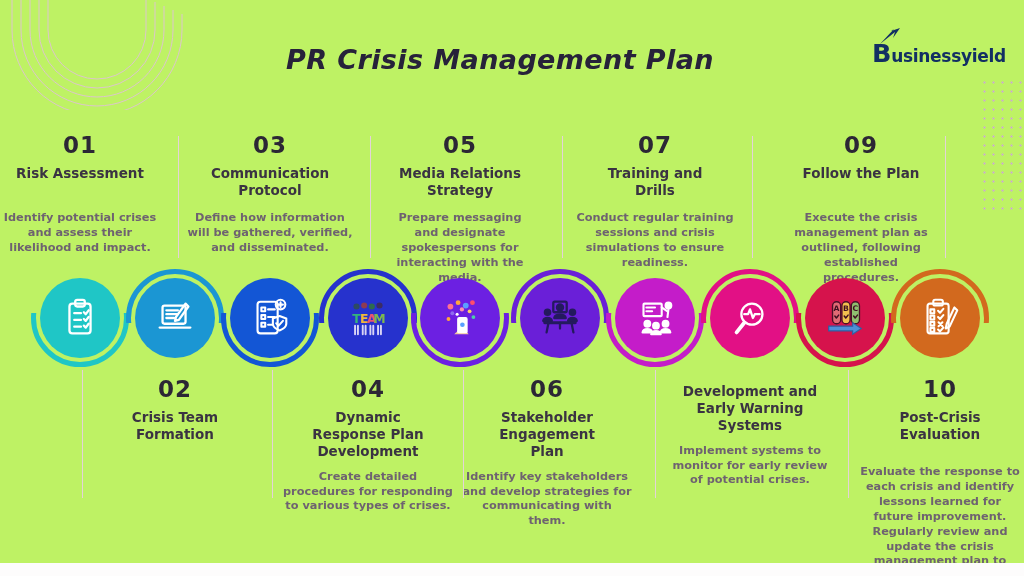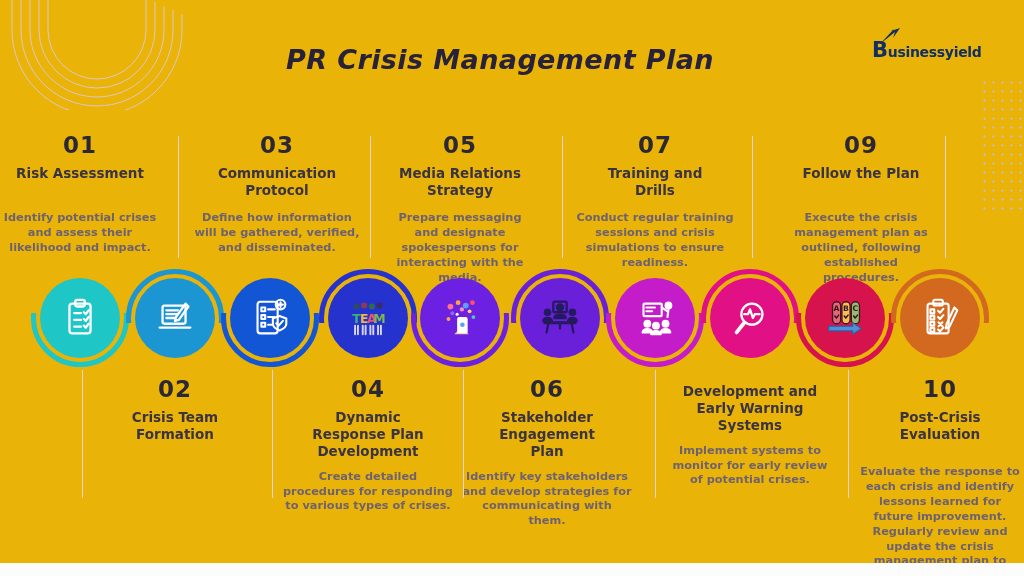--- a/index.html
+++ b/index.html
@@ -11,21 +11,21 @@
   .corner-arcs { position:absolute; left:0; top:0; }
   .dot-grid { position:absolute; right:-8px; top:78px; width:52px; height:132px;
     background-image:radial-gradient(#c9b7bd 1.1px, transparent 1.3px);
     background-size:9px 9px; opacity:.9; }
   .bottom-band { position:absolute; left:0; bottom:0; width:100%; height:13px; background:#fdfcfc; }
 
   
   .page-title { position:absolute; top:44px; left:0; width:1000px; text-align:center;
     font-size:27px; font-weight:bold; font-style:italic; color:#27223a; letter-spacing:.4px; }
   .logo { position:absolute; top:30px; right:22px; width:130px; height:34px; }
-  .logo-text { display:block; font-size:14px; font-weight:bold; color:#122f63; letter-spacing:-.3px; margin-top:8px; }
+  .logo-text { display:block; font-size:17px; font-weight:bold; color:#122f63; letter-spacing:-.3px; margin-top:8px; }
   .logo-text::first-letter { font-size:1.5em; }
   .logo-arrow { position:absolute; left:6px; top:-4px; }
 
   
   .step-col { position:absolute; width:170px; text-align:center; }
   .step-col.top { top:132px; }
   .step-col.bottom { top:376px; }
   .step-number { font-size:23px; font-weight:bold; color:#2c2735; letter-spacing:1px; }
   .step-title { font-size:13.5px; font-weight:bold; color:#3a3342; line-height:1.25; margin:7px auto 0; }
   .step-col.top .step-title { min-height:36px; }
@@ -41,21 +41,21 @@
   .step-group { position:absolute; top:268px; width:100px; height:100px; z-index:2; }
   .ring { position:absolute; inset:1px; border:5px solid #999; border-radius:50%; }
   .ring.half-top { clip-path:inset(0 0 45% 0); }
   .ring.half-bottom { clip-path:inset(45% 0 0 0); }
   .bubble { position:absolute; inset:10px; border-radius:50%; display:flex; align-items:center; justify-content:center; z-index:3; }
   .bubble svg { display:block; }
 </style>
 </head>
 <body>
 
-<div class="canvas" style="background: #eab308;">
+<div class="canvas" style="background: #bef264;">
 
   <svg class="corner-arcs" width="200" height="110" viewBox="0 0 200 110" fill="none">
     <path d="M12 0 V30 A85 85 0 0 0 182 30 V14" stroke="#dcc6cb" stroke-width="1"></path>
     <path d="M21 0 V30 A76 76 0 0 0 173 30 V10" stroke="#dcc6cb" stroke-width="1"></path>
     <path d="M30 0 V30 A67 67 0 0 0 164 30 V6" stroke="#dcc6cb" stroke-width="1"></path>
     <path d="M39 0 V30 A58 58 0 0 0 155 30 V2" stroke="#dcc6cb" stroke-width="1"></path>
     <path d="M48 0 V30 A49 49 0 0 0 146 30 V0" stroke="#dcc6cb" stroke-width="1"></path>
   </svg>
   <div class="dot-grid"></div>
 
@@ -77,21 +77,21 @@
   <div class="divider bottom" style="left:272px"></div>
   <div class="divider bottom" style="left:463px"></div>
   <div class="divider bottom" style="left:655px"></div>
   <div class="divider bottom" style="left:848px"></div>
 
   <div class="step-col top" style="left:-5px">
     <div class="step-number">01</div>
     <div class="step-title">Risk Assessment</div>
     <div class="step-desc">Identify potential crises and assess their likelihood and impact.</div>
   </div>
-  <div class="step-col top" style="left:192px">
+  <div class="step-col top" style="left:185px">
     <div class="step-number">03</div>
     <div class="step-title" style="max-width:150px">Communication Protocol</div>
     <div class="step-desc">Define how information will be gathered, verified, and disseminated.</div>
   </div>
   <div class="step-col top" style="left:375px">
     <div class="step-number">05</div>
     <div class="step-title" style="max-width:130px">Media Relations Strategy</div>
     <div class="step-desc" style="max-width:140px;margin-left:auto;margin-right:auto">Prepare messaging and designate spokespersons for interacting with the media.</div>
   </div>
   <div class="step-col top" style="left:570px">

